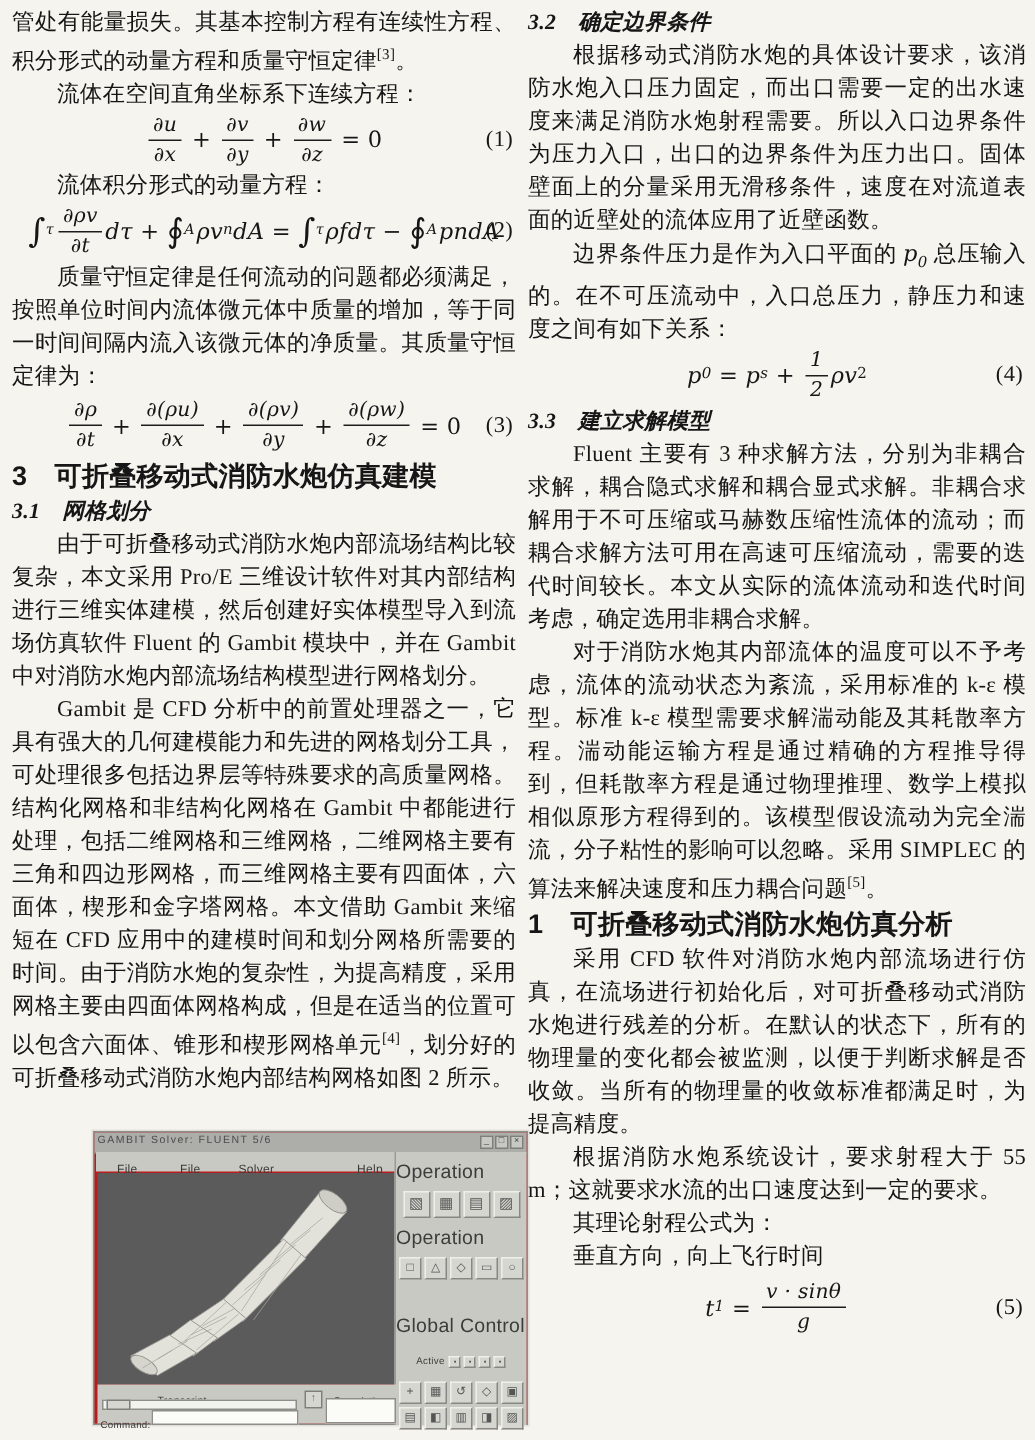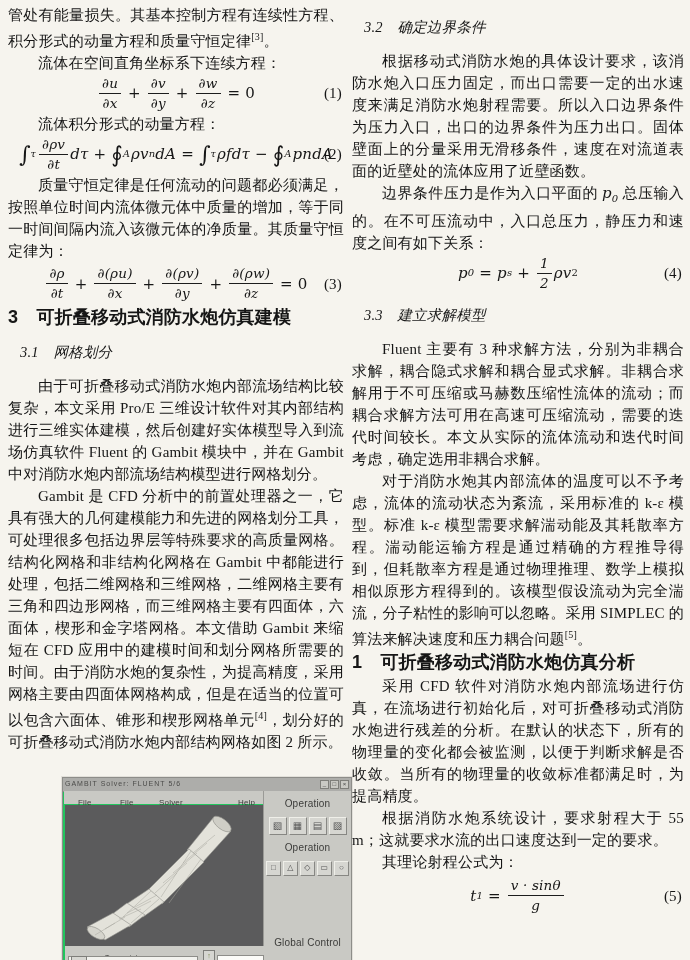--- a/index.html
+++ b/index.html
@@ -5,62 +5,62 @@
   html,body{margin:0;padding:0;background:#888;}
   .page{position:relative;width:690px;height:960px;background:#f6f4ee;overflow:hidden;color:#161616;}
   .col{position:absolute;top:4px;font-family:"Liberation Serif","DejaVu Serif",serif;
        font-size:15px;line-height:22px;text-align:justify;letter-spacing:0.2px;}
   .col-left{left:8px;width:336px;}
   .col-right{left:352px;width:332px;}
   p{margin:0;text-indent:2em;}
   p.noindent{text-indent:0;}
   .sec-h{font-weight:700;font-family:"Liberation Sans","DejaVu Sans",sans-serif;
          font-size:18px;line-height:23px;text-indent:0;margin:1px 0;}
-  .sub-h{font-style:italic;font-weight:400;font-size:14.5px;line-height:22px;text-indent:0;margin:12px;}
+  .sub-h{font-style:italic;font-weight:700;font-size:14.5px;line-height:22px;text-indent:0;margin:0;}
   
   .eq{position:relative;display:flex;justify-content:center;align-items:center;
       min-height:36px;text-indent:0;margin:1px 0;font-family:"DejaVu Serif",serif;}
   .eq-body{display:inline-flex;align-items:center;}
   .eq-tag{position:absolute;right:2px;top:50%;transform:translateY(-50%);
           font-family:"Liberation Serif",serif;}
   .tk-n{font-style:normal;white-space:pre-wrap;}
   .tk-v{font-style:italic;font-family:"DejaVu Serif",serif;white-space:pre-wrap;}
   .tk-sub{font-style:italic;font-size:10px;vertical-align:-4px;font-family:"DejaVu Serif",serif;}
   .tk-sup{font-size:10px;vertical-align:6px;}
   .tk-big{font-size:22px;font-style:normal;position:relative;top:1px;}
   .tk-bsub{font-style:italic;font-size:9.5px;vertical-align:-7px;margin-right:1px;}
   .tk-frac{display:inline-flex;flex-direction:column;align-items:center;vertical-align:middle;
            margin:0 2px;font-style:italic;font-size:13.5px;line-height:1.25;font-family:"DejaVu Serif",serif;}
   .tk-frac .fr-n{padding:0 3px 1px;border-bottom:1.3px solid #1c1c1c;}
   .tk-frac .fr-d{padding:1px 3px 0;}
   
   .figure{margin:24px 0 0 54px;text-indent:0;}
-  .gxw{position:relative;width:290px;height:196px;background:#22c55e;
+  .gxw{position:relative;width:290px;height:196px;background:#b91c1c;
        border:1px solid #8d8d89;box-sizing:border-box;font-family:"Liberation Sans","DejaVu Sans",sans-serif;
        box-shadow:0 0 0 1px #e2e0da;}
   .gx-title{position:absolute;top:0;left:0;right:0;height:13px;background:#adadaa;
             display:flex;align-items:center;justify-content:space-between;padding:0 2px;
             border-bottom:1px solid #8d8d89;}
   .gx-title-text{font-size:7px;color:#4c4c4a;white-space:nowrap;overflow:hidden;letter-spacing:1px;}
   .gx-winbtns{display:flex;gap:1px;}
   .wb{width:9px;height:9px;background:#c9c9c4;border:1px solid #7e7e7a;box-sizing:border-box;
       font-size:6px;line-height:7px;text-align:center;color:#444;}
   .gx-menubar{position:absolute;top:13px;left:1px;width:201px;height:13px;background:#c9c9c4;
               font-size:8px;color:#3a3a38;}
   .gx-menu{position:absolute;top:1px;}
   .gx-viewport{position:absolute;top:27px;left:2px;width:199px;height:141px;background:#5b5b5c;}
   .gx-panel{position:absolute;top:13px;right:0;width:87px;height:182px;background:#c9c9c4;
             border-left:1px solid #9a9a96;}
-  .gx-plabel{font-size:10px;color:#3c3c3a;text-align:center;margin-top:2px;}
+  .gx-plabel{font-size:13px;color:#3c3c3a;margin-top:2px;}
   .gx-btnrow{display:flex;justify-content:center;gap:2px;margin-top:2px;}
   .gx-btn{width:18px;height:18px;background:#d6d6d1;border:1px solid #878783;
           border-top-color:#efefe9;border-left-color:#efefe9;box-sizing:border-box;
           display:flex;align-items:center;justify-content:center;font-size:10px;color:#555;}
   .gx-btn.small{width:15px;height:15px;font-size:8px;}
-  .gx-gc{margin-top:56px;}
+  .gx-gc{margin-top:20px;}
   .gx-activerow{display:flex;align-items:center;justify-content:center;gap:2px;margin-top:2px;}
   .gx-alabel{font-size:6.5px;color:#3c3c3a;margin-right:1px;}
   .gx-btn.tiny{width:8px;height:8px;font-size:5px;}
   .gx-bottom{position:absolute;top:168px;left:2px;width:199px;height:26px;background:#c9c9c4;}
   .gx-translabel{position:absolute;top:1px;left:40px;font-size:7px;color:#3c3c3a;}
   .gx-slider{position:absolute;top:10px;left:3px;width:128px;height:5px;background:#f2f2ee;
              border:1px solid #8d8d89;}
   .gx-sliderhandle{position:absolute;top:-1px;left:2px;width:14px;height:5px;background:#d6d6d1;
                    border:1px solid #7e7e7a;}
   .gx-cmdlabel{position:absolute;top:17px;left:2px;font-size:6.5px;color:#3c3c3a;}
@@ -337,20 +337,21 @@
       <span class="eq-tag">(4)</span>
     </div>
 
     <div class="sub-h">3.3　建立求解模型</div>
     <p>Fluent 主要有 3 种求解方法，分别为非耦合求解，耦合隐式求解和耦合显式求解。非耦合求解用于不可压缩或马赫数压缩性流体的流动；而耦合求解方法可用在高速可压缩流动，需要的迭代时间较长。本文从实际的流体流动和迭代时间考虑，确定选用非耦合求解。</p>
     <p><span class="tk-n">对于消防水炮其内部流体的温度可以不予考虑，流体的流动状态为紊流，采用标准的 k-ε 模型。标准 k-ε 模型需要求解湍动能及其耗散率方程。湍动能运输方程是通过精确的方程推导得到，但耗散率方程是通过物理推理、数学上模拟相似原形方程得到的。该模型假设流动为完全湍流，分子粘性的影响可以忽略。采用 SIMPLEC 的算法来解决速度和压力耦合问题</span><span class="tk-sup">[5]</span><span class="tk-n">。</span></p>
     <div class="sec-h">1　可折叠移动式消防水炮仿真分析</div>
     <p>采用 CFD 软件对消防水炮内部流场进行仿真，在流场进行初始化后，对可折叠移动式消防水炮进行残差的分析。在默认的状态下，所有的物理量的变化都会被监测，以便于判断求解是否收敛。当所有的物理量的收敛标准都满足时，为提高精度。</p>
     <p>根据消防水炮系统设计，要求射程大于 55 m；这就要求水流的出口速度达到一定的要求。</p>
     <p>其理论射程公式为：</p>
+    <p>垂直方向，向上飞行时间</p>
 
     <div class="eq" style="min-height:44px;">
       <span class="eq-body">
           <span class="tk-v">t</span>
           <span class="tk-sub">1</span>
           <span class="tk-n"> = </span>
           <span class="tk-frac">
             <span class="fr-n">v · sinθ</span>
             <span class="fr-d">g</span>
           </span>

